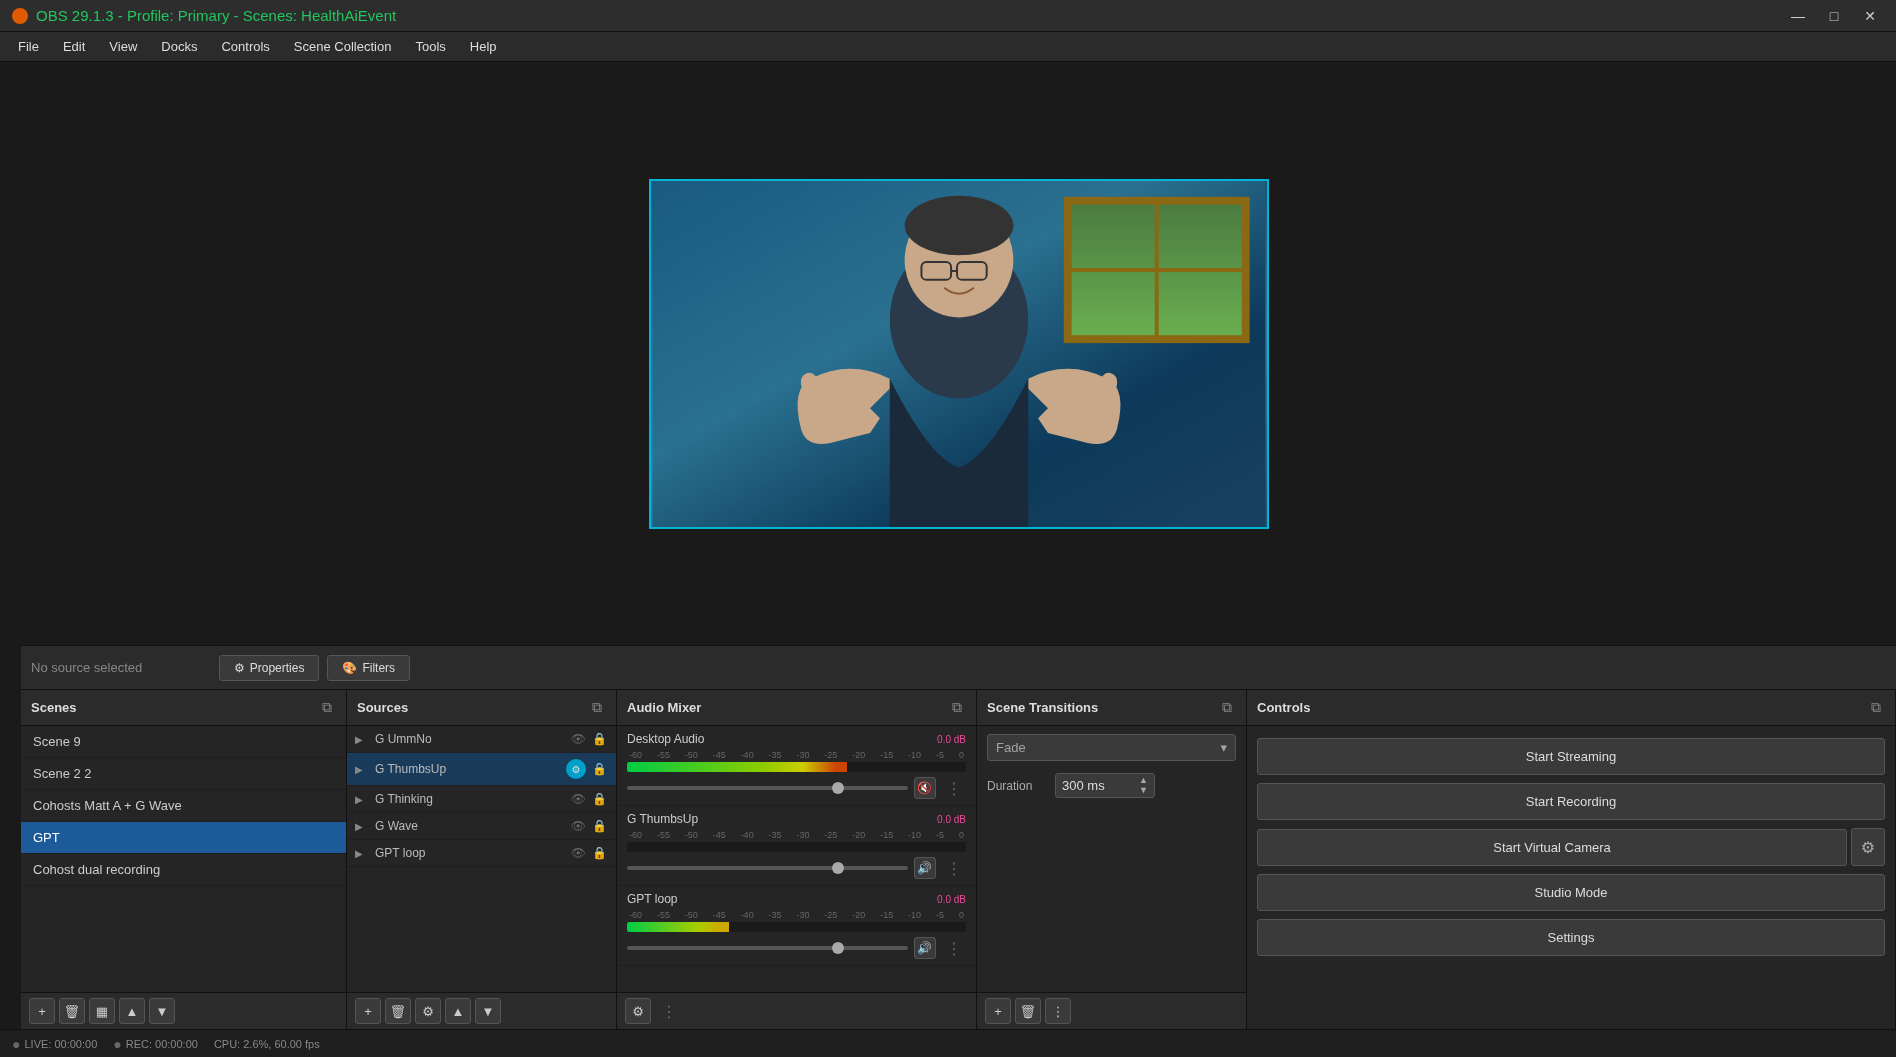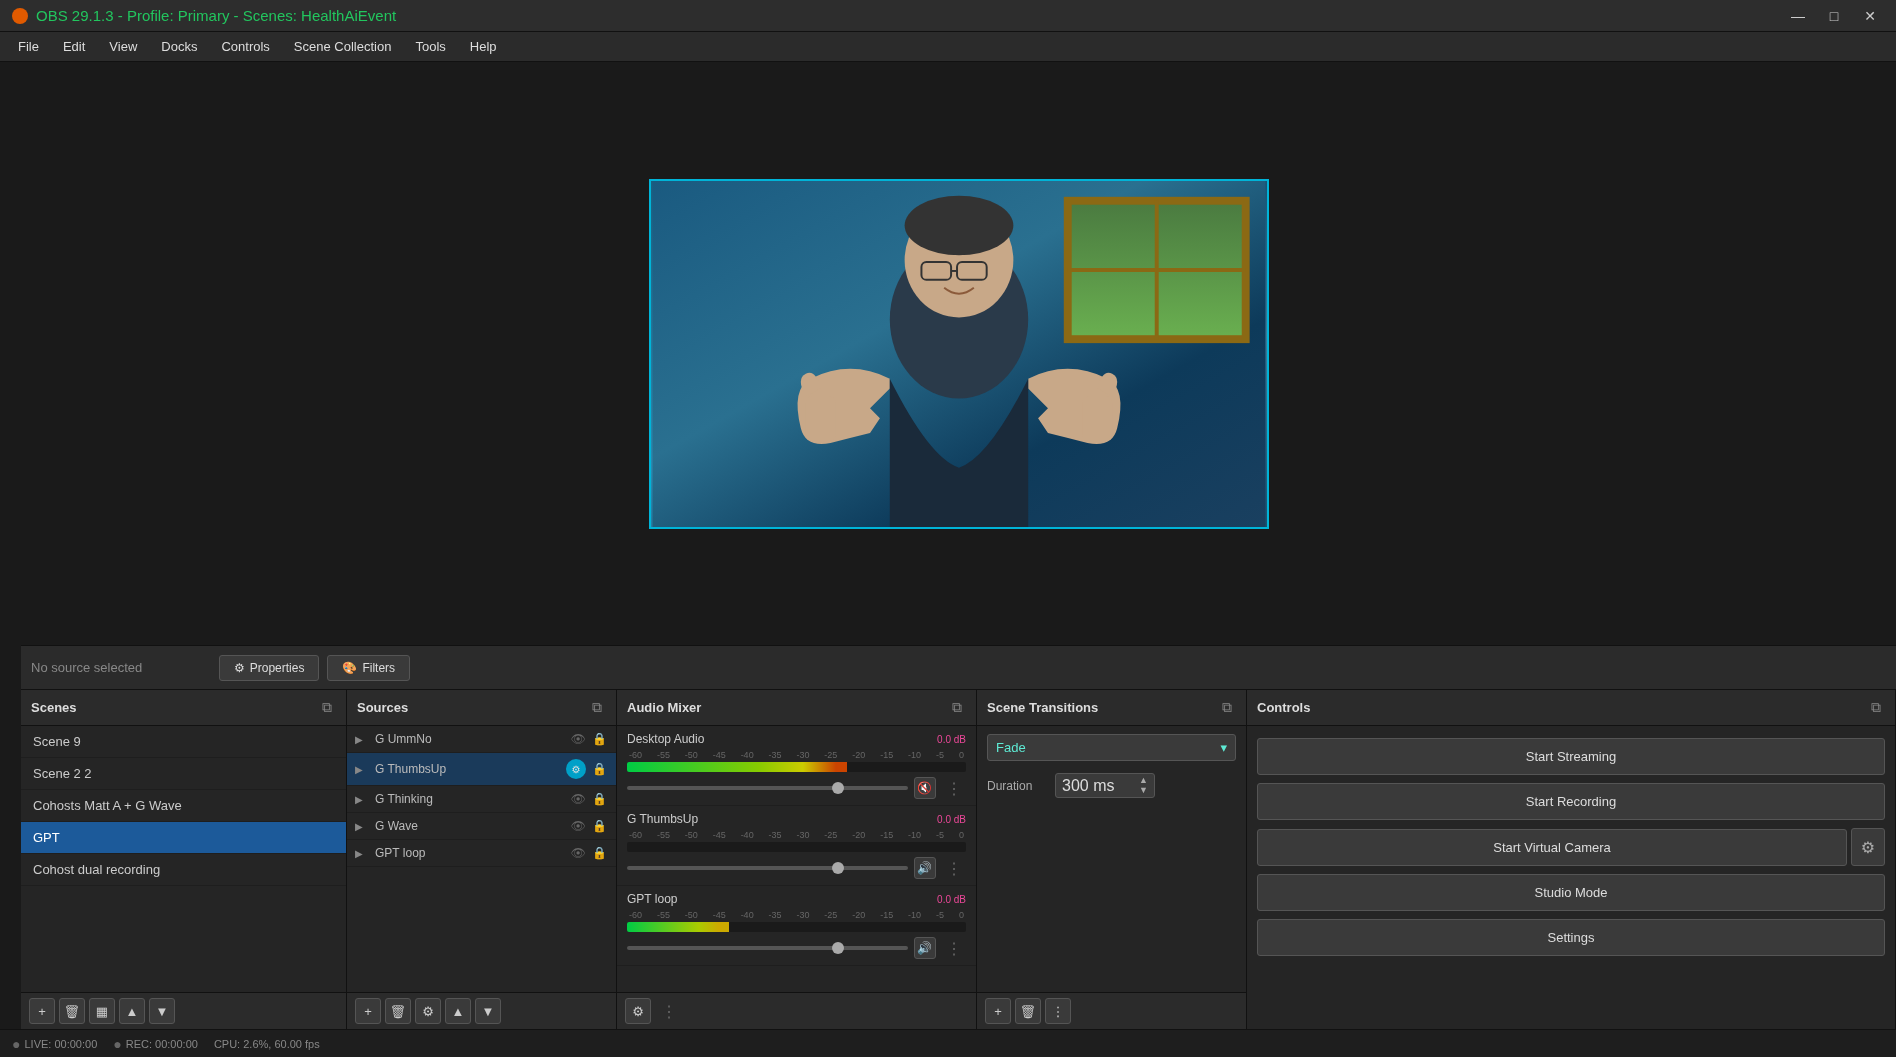--- a/index.html
+++ b/index.html
@@ -385,21 +385,21 @@
     }
     .transition-row {
       padding: 8px 10px;
       display: flex;
       flex-direction: column;
       gap: 6px;
     }
     .transition-select {
       background: #3a3a3a;
       border: 1px solid #555;
-      color: #5eead4;
+      color: #a3a3a3;
       padding: 5px 8px;
       border-radius: 3px;
       width: 100%;
       display: flex;
       align-items: center;
       justify-content: space-between;
       cursor: pointer;
     }
     .duration-row {
       display: flex;
@@ -788,21 +788,21 @@
         <div class="panel-content">
           <div class="transition-row">
             <div class="transition-select">
               <span>Fade</span>
               <span>▾</span>
             </div>
           </div>
           <div class="duration-row">
             <span class="duration-label">Duration</span>
             <div style="display:flex;align-items:center;gap:2px;border:1px solid #555;border-radius:3px;background:#3a3a3a;padding:2px 6px;width:100px;">
-              <span style="font-size:16px;color:#ddd;flex:1;">300 ms</span>
+              <span style="font-size:13px;color:#ddd;flex:1;">300 ms</span>
               <div style="display:flex;flex-direction:column;gap:1px;">
                 <button style="background:transparent;border:none;color:#aaa;cursor:pointer;font-size:9px;line-height:1;padding:0;">▲</button>
                 <button style="background:transparent;border:none;color:#aaa;cursor:pointer;font-size:9px;line-height:1;padding:0;">▼</button>
               </div>
             </div>
           </div>
         </div>
         <div class="transitions-toolbar">
           <button class="toolbar-btn">+</button>
           <button class="toolbar-btn">🗑</button>

